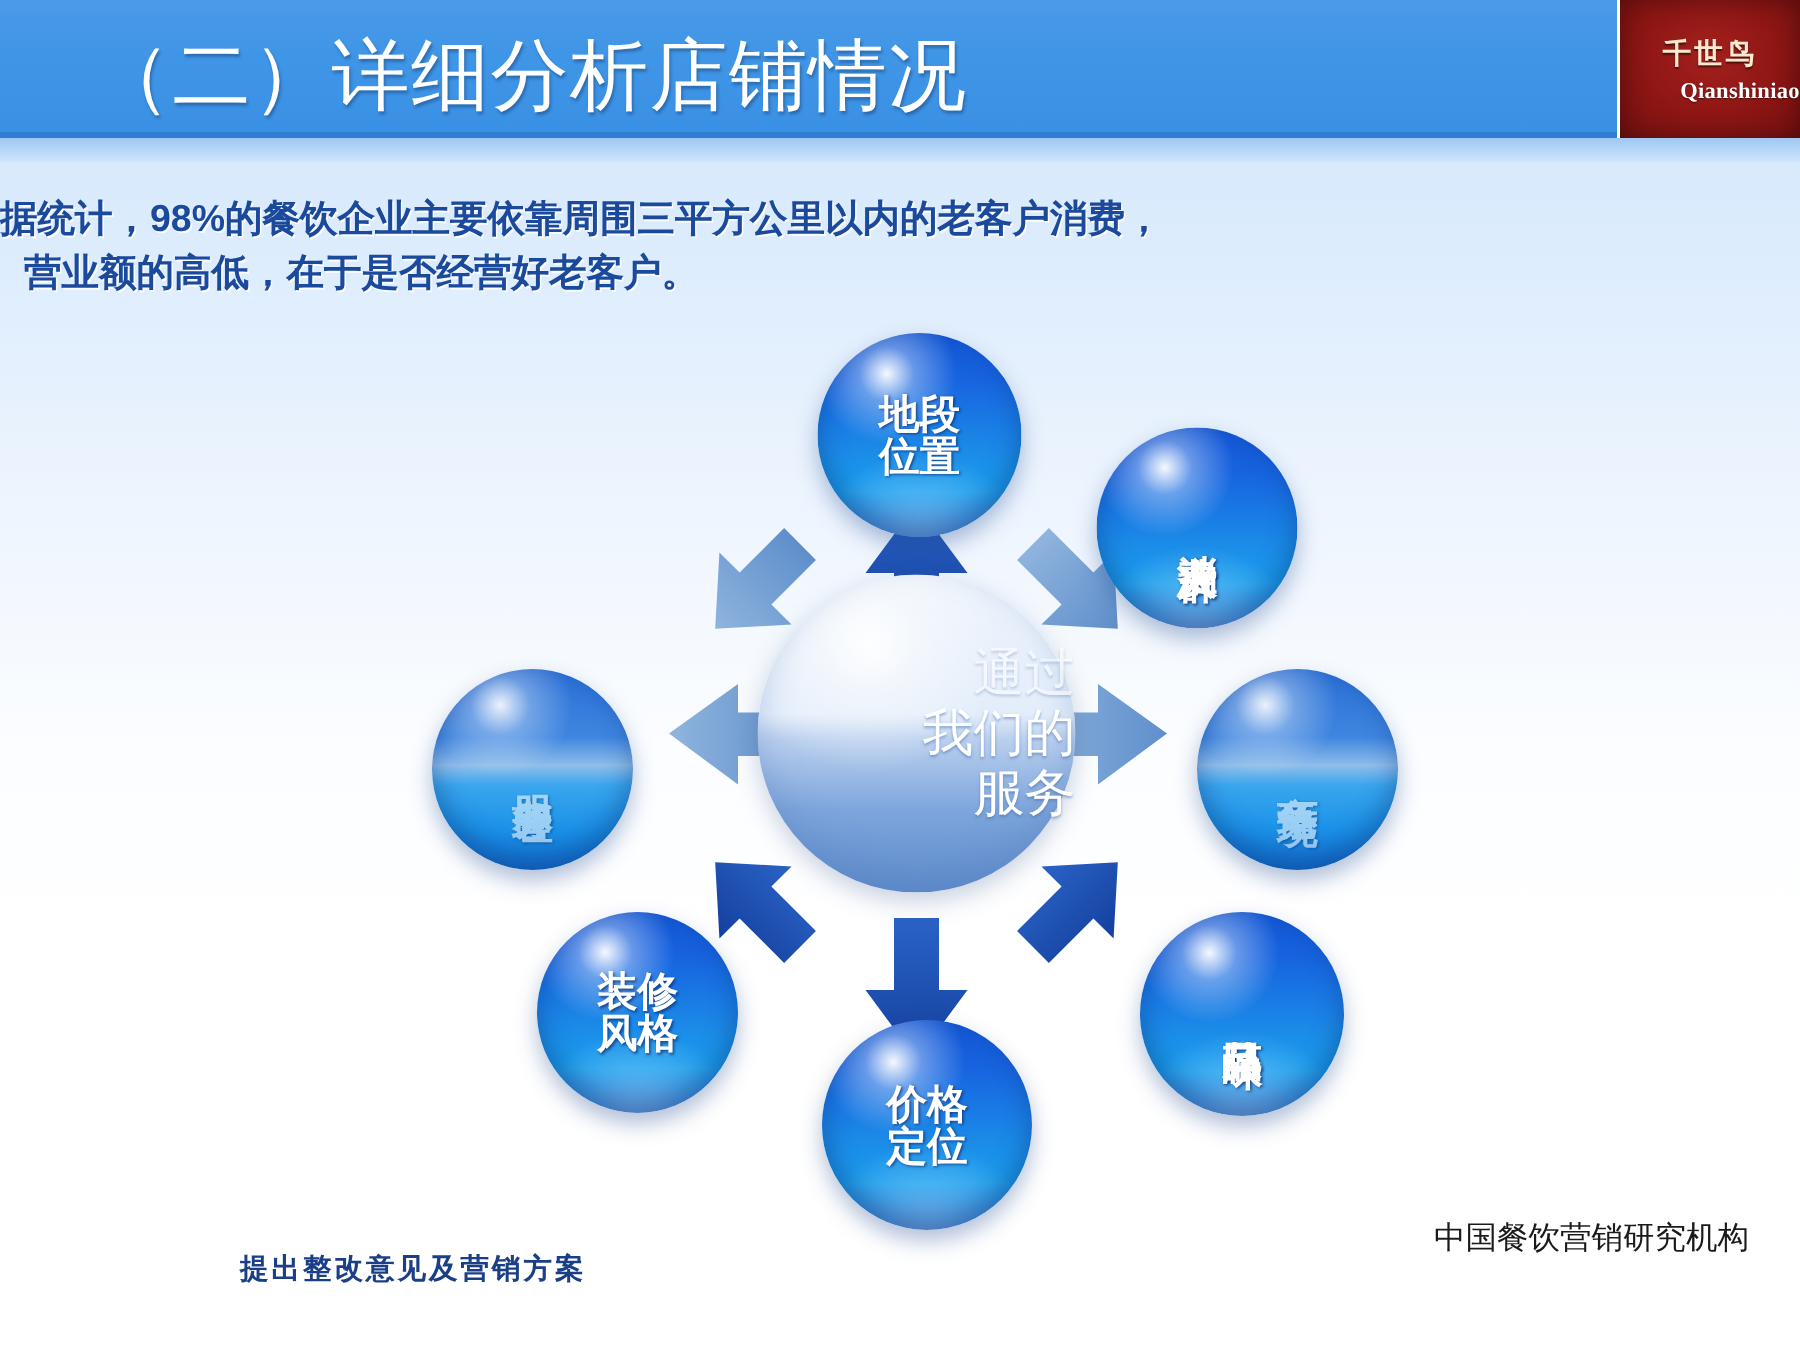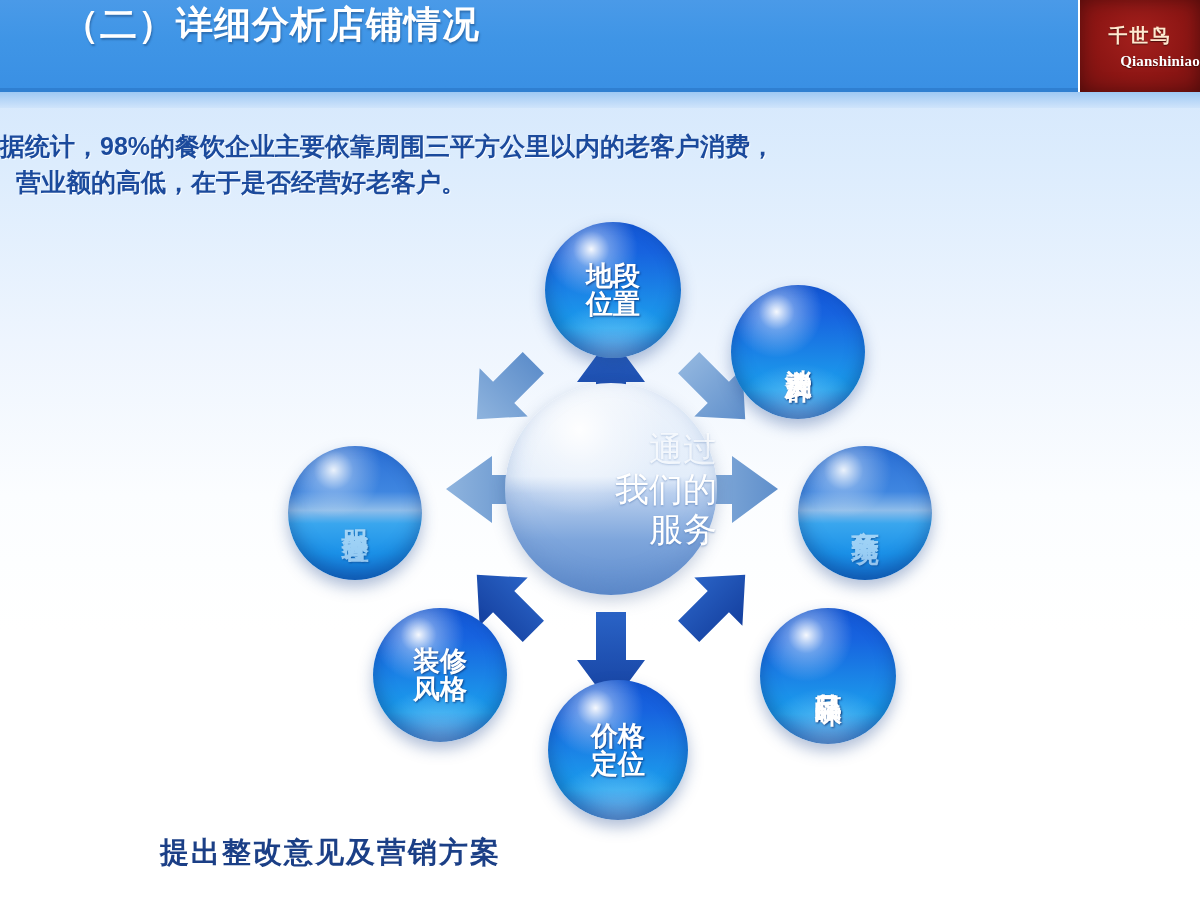--- a/index.html
+++ b/index.html
@@ -25,22 +25,22 @@
   }
   #header-underline {
     position:absolute; left:0; top:88px; width:1200px; height:4px;
     background:#2f7fd1;
   }
   #header-glow {
     position:absolute; left:0; top:92px; width:1200px; height:16px;
     background:linear-gradient(to bottom,#9ec8f3 0%,#bcd9f8 60%,#cfe4fb 100%);
   }
   #slide-title {
-    position:absolute; left:62px; top:0;
-    font-size:37px; font-weight:bold; color:#ffffff;
+    position:absolute; left:62px; top:16px;
+    font-size:52px; font-weight:normal; color:#ffffff;
     letter-spacing:1px; white-space:nowrap;
     text-shadow:1px 2px 2px rgba(20,60,110,.45);
   }
 
   
   #logo-box {
     position:absolute; right:0; top:0; width:122px; height:92px;
     background:radial-gradient(ellipse at 50% 40%,#a4201d 0%,#8d1614 55%,#761110 100%);
     border-left:2px solid #ffffff;
     display:flex; flex-direction:column; align-items:center; justify-content:center;
@@ -117,37 +117,37 @@
     writing-mode:vertical-rl; text-orientation:upright;
     letter-spacing:2px; line-height:1;
   }
 
   
   #bubble-top     { left:545px; top:222px; width:136px; height:136px; }
   #bubble-tl      { left:353px; top:288px; width:130px; height:130px; }
   #bubble-tr      { left:731px; top:285px; width:134px; height:134px; }
   #bubble-left    { left:288px; top:446px; width:134px; height:134px; }
   #bubble-right   { left:798px; top:446px; width:134px; height:134px; }
-  #bubble-bl      { left:373px; top:608px; width:134px; height:134px; }
+  #bubble-bl      { left:358px; top:608px; width:134px; height:134px; }
   #bubble-br      { left:760px; top:608px; width:136px; height:136px; }
   #bubble-bottom  { left:548px; top:680px; width:140px; height:140px; }
 
   
   #overlay-headline {
     position:absolute; left:0; top:430px; width:1200px;
     text-align:center;
     font-size:31px; font-weight:bold; color:#111111;
     letter-spacing:.5px; white-space:nowrap;
     z-index:50;
   }
 
   
   #footer-left {
     position:absolute; left:160px; top:833px;
-    font-size:29px; font-weight:bold; color:#1b3f86;
+    font-size:19px; font-weight:bold; color:#1b3f86;
     letter-spacing:2px; white-space:nowrap;
     text-shadow:1px 1px 0 rgba(255,255,255,.8);
   }
   #footer-right {
     position:absolute; right:34px; top:812px;
     text-align:right; line-height:1.35;
     font-size:21px; color:#1a1a1a; white-space:nowrap;
   }
   #footer-right .fr2 { display:block; }
 </style>
@@ -259,15 +259,16 @@
       <div class="blabel">
         <div>价格</div>
         <div>定位</div>
       </div>
     </div>
   </div>
 
 
   <div id="footer-left">提出整改意见及营销方案</div>
   <div id="footer-right">
+    <span class="fr1">中国餐饮营销研究机构</span>
   </div>
 
 </div>
 
 </body></html>

